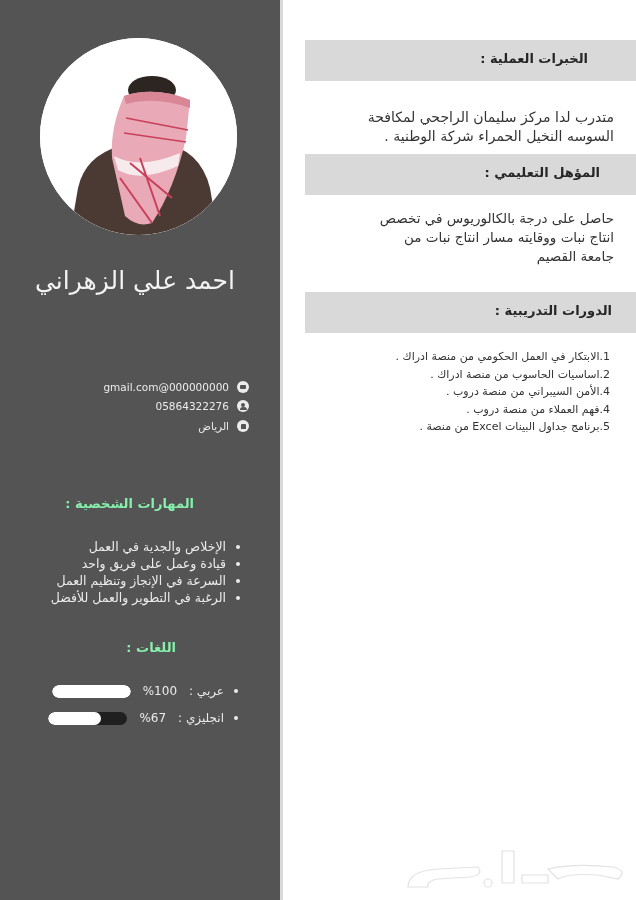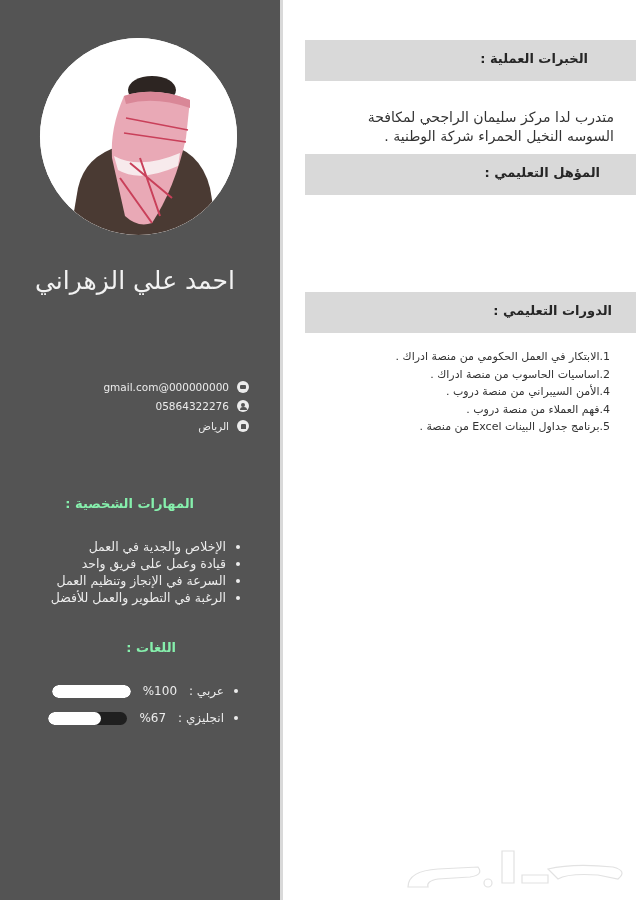--- a/index.html
+++ b/index.html
@@ -166,23 +166,28 @@
     <span style="right:48px;">الخبرات العملية :</span>
   </div>
   <div class="body-text exp-text">
     <div>متدرب لدا مركز سليمان الراجحي لمكافحة</div>
     <div>السوسه النخيل الحمراء شركة الوطنية .</div>
   </div>
 
   <div class="header-bar" style="top:154px;">
     <span style="right:36px;">المؤهل التعليمي :</span>
   </div>
+  <div class="body-text edu-text">
+    <div>حاصل على درجة بالكالوريوس في تخصص</div>
+    <div>انتاج نبات ووقايته مسار انتاج نبات من</div>
+    <div>جامعة القصيم</div>
+  </div>
 
   <div class="header-bar" style="top:292px;">
-    <span style="right:24px;">الدورات التعليمي :</span>
+    <span style="right:24px;">الدورات التدريبية :</span>
   </div>
   <ul class="body-text courses">
     <li>1.الابتكار في العمل الحكومي من منصة ادراك .</li>
     <li>2.اساسيات الحاسوب من منصة ادراك .</li>
     <li>4.الأمن السيبراني من منصة دروب .</li>
     <li>4.فهم العملاء من منصة دروب .</li>
     <li>5.برنامج جداول البينات Excel من منصة .</li>
   </ul>
 
   <div class="watermark">

